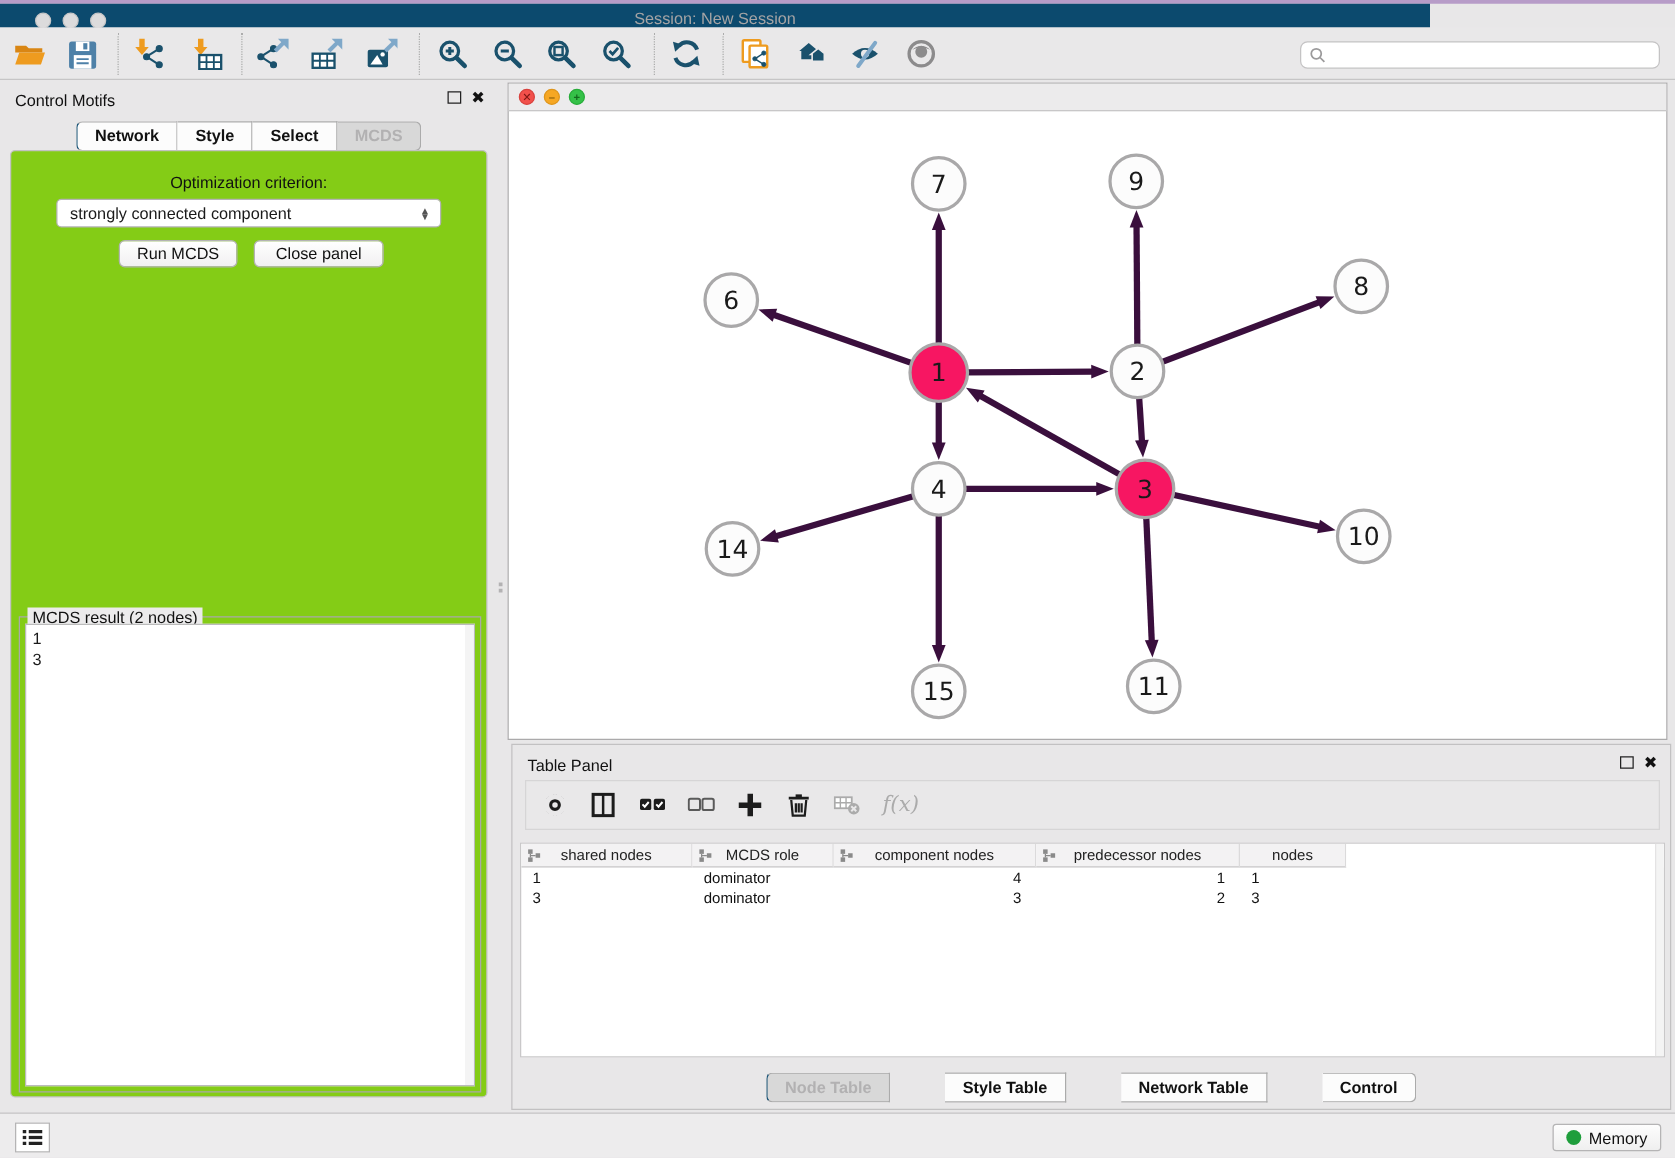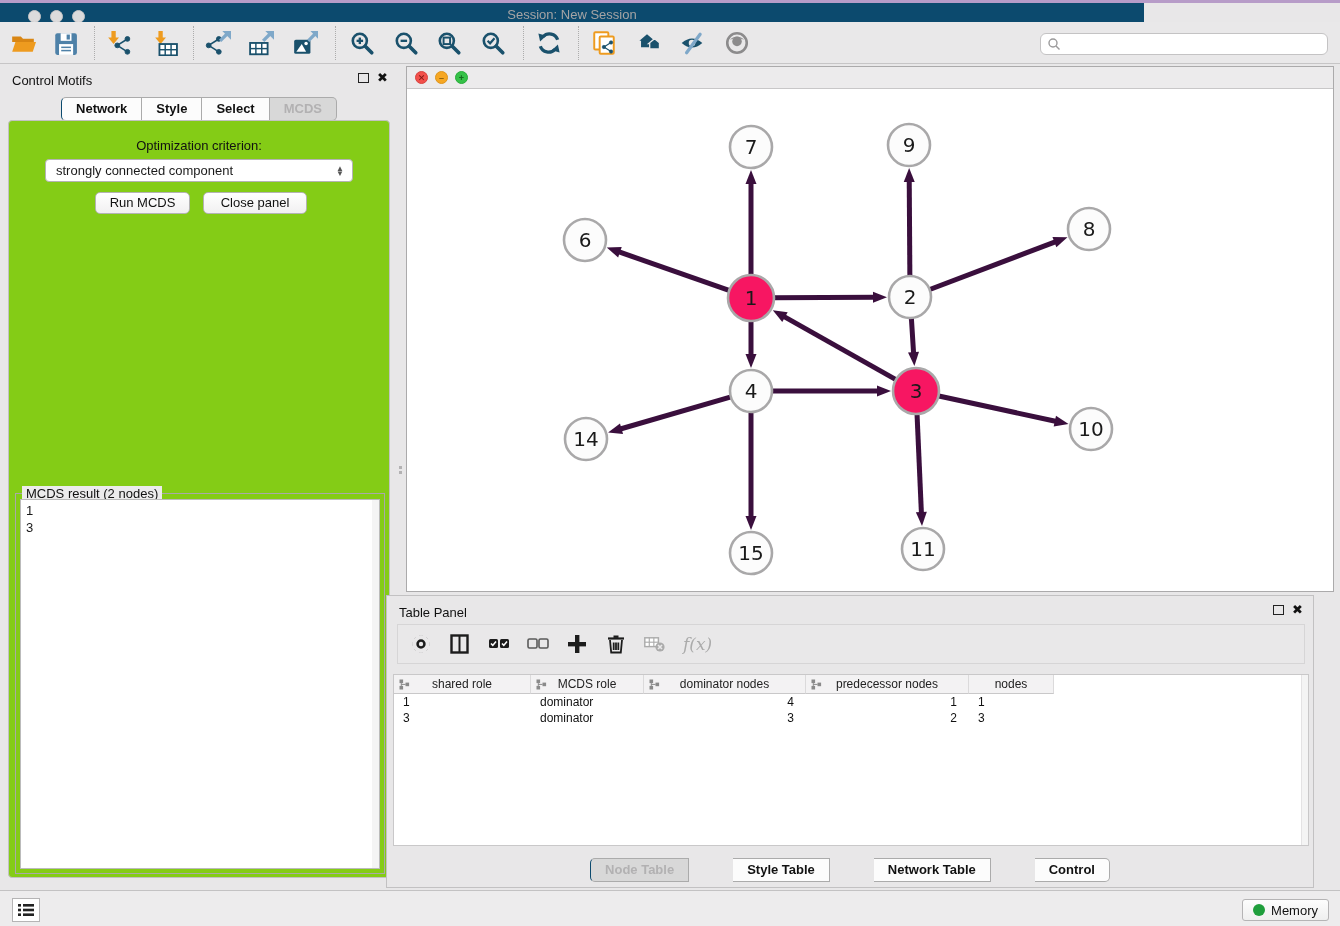--- a/index.html
+++ b/index.html
@@ -45,21 +45,21 @@
   
   .netwin { position:absolute; left:406px; top:66px; width:928px; height:526px; background:#FFF; border:1px solid #ABAAAB; }
   .net-titlebar { position:absolute; left:0; top:0; width:100%; height:22px; background:#ECEBEC; border-bottom:1px solid #C8C7C8; }
   .net-title { position:absolute; width:100%; text-align:center; top:4px; font-size:13px; color:#222; }
   .tl { position:absolute; top:4px; width:13px; height:13px; border-radius:50%; font-size:9px; font-weight:bold; text-align:center; line-height:13px; }
   .tl.red { background:#F2504B; border:1px solid #D8423E; color:#7E1613; }
   .tl.yel { background:#F6A723; border:1px solid #DE951C; color:#8A5E0B; }
   .tl.grn { background:#35C148; border:1px solid #27AC39; color:#136B1E; }
   .graph-svg { position:absolute; left:0; top:22px; }
   
-  .table-panel { position:absolute; left:386px; top:595px; width:928px; height:293px; background:#E8E7E8; border:1px solid #C2C1C2; }
+  .table-panel { position:absolute; left:409px; top:595px; width:928px; height:293px; background:#E8E7E8; border:1px solid #C2C1C2; }
   .tp-toolbar { position:absolute; left:10px; top:28px; width:908px; height:40px; background:#E9E8E9; border:1px solid #D6D5D6; display:flex; align-items:center; gap:17px; padding-left:12px; }
   .tp-icon { width:22px; height:22px; }
   .fx { font-family:"DejaVu Serif", serif; font-style:italic; font-size:17px; color:#ABABAB; }
   .grid-table { position:absolute; left:6px; top:78px; width:916px; height:172px; background:#FFF; border:1px solid #C9C8C9; overflow:hidden; }
   .tr { display:grid; grid-template-columns:137px 113px 162px 163px 85px 1fr; }
   .th { position:relative; background:#F3F2F3; border-right:1px solid #DBDADB; border-bottom:1px solid #C9C8C9; height:19px; font-size:12px; color:#222; text-align:center; line-height:18px; }
   .th .tree { position:absolute; left:5px; top:4px; }
   .td { height:16px; font-size:12px; line-height:16px; padding-left:9px; color:#111; }
   .td.r { text-align:right; padding-right:12px; }
   .tbl-scroll { position:absolute; right:0; top:0; bottom:0; width:7px; background:#F4F4F4; border-left:1px solid #E4E3E4; }
@@ -411,39 +411,39 @@
   <div class="grid-table">
     <div class="tr" id="table-header">
         <div class="th"><svg class="tree" width="11" height="11" viewBox="0 0 11 11">
             <g fill="#8A8A8A">
               <rect x="0.5" y="0.5" width="3.6" height="3.6"></rect>
               <rect x="6.5" y="3.6" width="3.6" height="3.6"></rect>
               <rect x="0.5" y="6.9" width="3.6" height="3.6"></rect>
               <line x1="2.3" y1="4.1" x2="2.3" y2="6.9" stroke="#8A8A8A" stroke-width="1"></line>
               <line x1="2.3" y1="5.4" x2="6.5" y2="5.4" stroke="#8A8A8A" stroke-width="1"></line>
             </g>
-          </svg><span>shared role</span></div>
+          </svg><span>shared nodes</span></div>
         <div class="th"><svg class="tree" width="11" height="11" viewBox="0 0 11 11">
             <g fill="#8A8A8A">
               <rect x="0.5" y="0.5" width="3.6" height="3.6"></rect>
               <rect x="6.5" y="3.6" width="3.6" height="3.6"></rect>
               <rect x="0.5" y="6.9" width="3.6" height="3.6"></rect>
               <line x1="2.3" y1="4.1" x2="2.3" y2="6.9" stroke="#8A8A8A" stroke-width="1"></line>
               <line x1="2.3" y1="5.4" x2="6.5" y2="5.4" stroke="#8A8A8A" stroke-width="1"></line>
             </g>
           </svg><span>MCDS role</span></div>
         <div class="th"><svg class="tree" width="11" height="11" viewBox="0 0 11 11">
             <g fill="#8A8A8A">
               <rect x="0.5" y="0.5" width="3.6" height="3.6"></rect>
               <rect x="6.5" y="3.6" width="3.6" height="3.6"></rect>
               <rect x="0.5" y="6.9" width="3.6" height="3.6"></rect>
               <line x1="2.3" y1="4.1" x2="2.3" y2="6.9" stroke="#8A8A8A" stroke-width="1"></line>
               <line x1="2.3" y1="5.4" x2="6.5" y2="5.4" stroke="#8A8A8A" stroke-width="1"></line>
             </g>
-          </svg><span>dominator nodes</span></div>
+          </svg><span>component nodes</span></div>
         <div class="th"><svg class="tree" width="11" height="11" viewBox="0 0 11 11">
             <g fill="#8A8A8A">
               <rect x="0.5" y="0.5" width="3.6" height="3.6"></rect>
               <rect x="6.5" y="3.6" width="3.6" height="3.6"></rect>
               <rect x="0.5" y="6.9" width="3.6" height="3.6"></rect>
               <line x1="2.3" y1="4.1" x2="2.3" y2="6.9" stroke="#8A8A8A" stroke-width="1"></line>
               <line x1="2.3" y1="5.4" x2="6.5" y2="5.4" stroke="#8A8A8A" stroke-width="1"></line>
             </g>
           </svg><span>predecessor nodes</span></div>
         <div class="th"><span>nodes</span></div>

